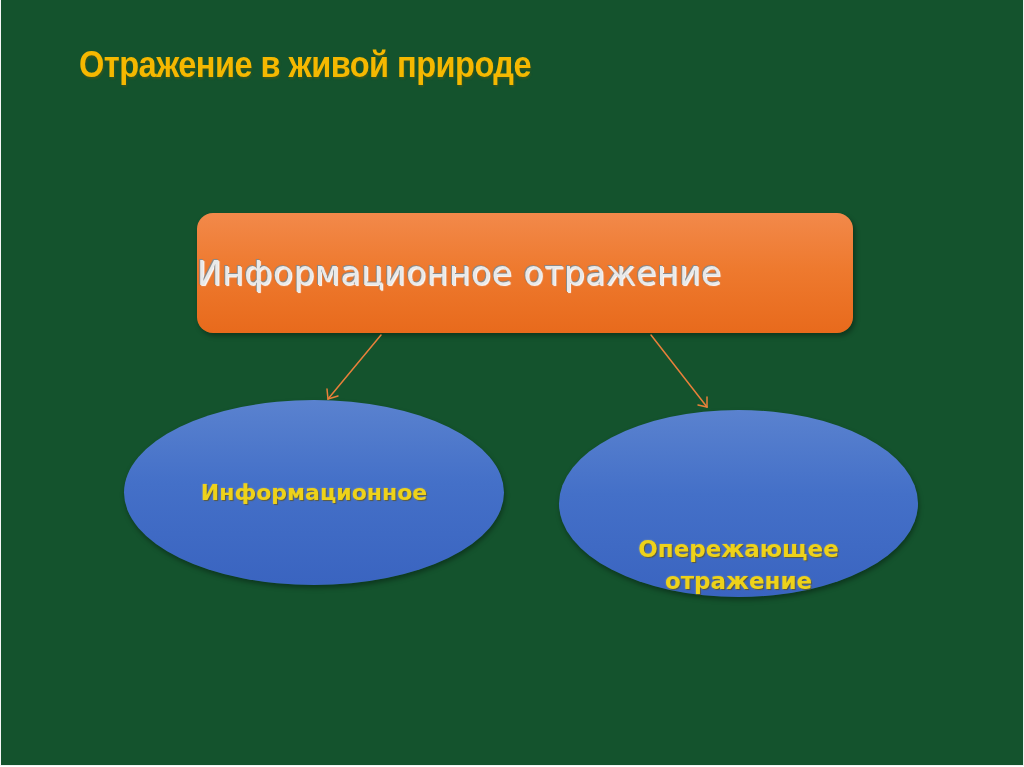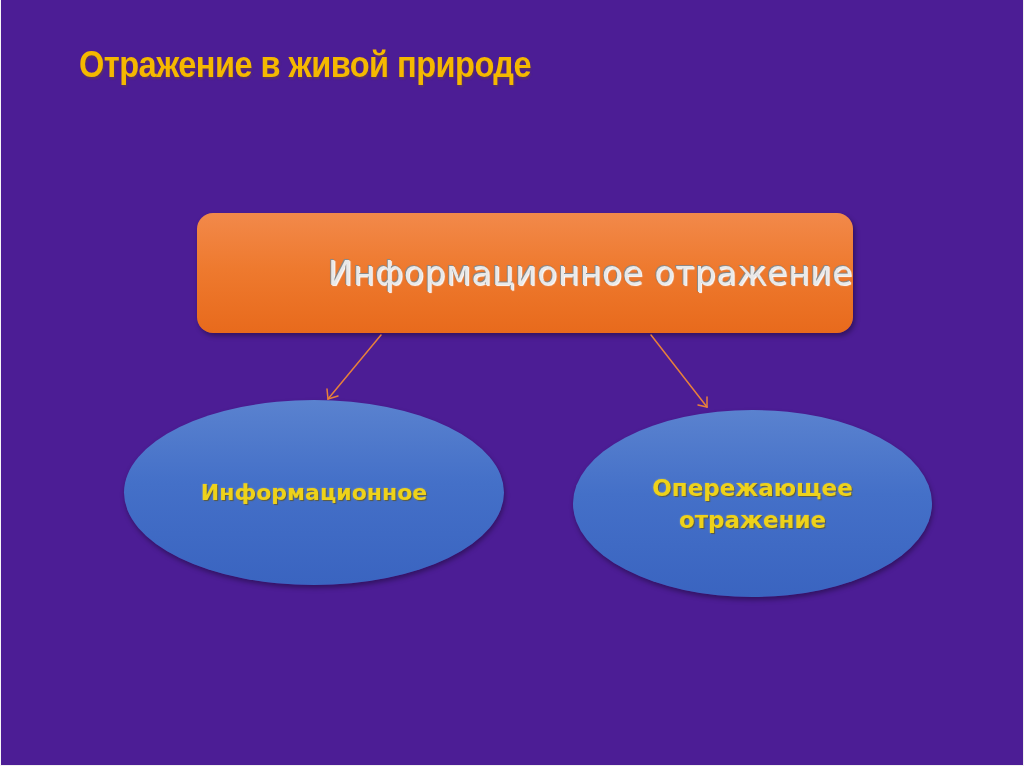--- a/index.html
+++ b/index.html
@@ -4,62 +4,62 @@
   <style>
     html, body { margin: 0; padding: 0; }
     body {
       width: 1024px; height: 767px; overflow: hidden;
       background: #ffffff;
       font-family: "Liberation Sans", "DejaVu Sans", sans-serif;
     }
     .slide {
       position: absolute; left: 0; top: 0;
       width: 1022px; height: 765px;
-      background: #4c1d95;
+      background: #14532d;
       border-right: 1px solid #f0f0f0;
       border-bottom: 1px solid #f0f0f0;
       border-left: 1px solid #f7f7f7;
     }
     .title {
       position: absolute; left: 78px; top: 44px;
       font-size: 37px; font-weight: bold;
       color: #f5b800;
       letter-spacing: -0.6px;
       transform: scaleX(0.88);
       transform-origin: left top;
       text-shadow: 1px 2px 2px rgba(120, 90, 0, 0.35);
       white-space: nowrap;
     }
     .main-box {
       position: absolute; left: 196px; top: 213px;
       width: 656px; height: 120px;
       border-radius: 16px;
       background: linear-gradient(to bottom, #f2894a 0%, #ee7a2f 45%, #e86a1c 100%);
       box-shadow: 2px 3px 5px rgba(0,0,0,0.35);
-      display: flex; align-items: center; justify-content: flex-end;
+      display: flex; align-items: center; justify-content: flex-start;
     }
     .main-box-label {
       font-family: "DejaVu Sans", sans-serif;
       font-size: 33px;
       color: #e9e9e9;
       letter-spacing: 0.5px;
       text-shadow: -1px -1px 0 #8a8a8a, 1px 1px 1px #ffffff, 0 0 2px rgba(0,0,0,0.25);
       white-space: nowrap;
     }
     .arrows { position: absolute; left: 0; top: 0; width: 1024px; height: 767px; pointer-events: none; }
     .oval {
       position: absolute;
       border-radius: 50%;
       background: linear-gradient(to bottom, #5a82cf 0%, #4470c8 45%, #3a64c0 100%);
       box-shadow: 1px 3px 5px rgba(0,0,0,0.35);
       display: flex; align-items: center; justify-content: center;
       text-align: center;
     }
     .oval-left { left: 123px; top: 400px; width: 380px; height: 185px; }
-    .oval-right { left: 572px; top: 410px; width: 359px; height: 187px; }
+    .oval-right { left: 558px; top: 410px; width: 359px; height: 187px; align-items: flex-end; }
     .oval-label {
       font-family: "DejaVu Sans", sans-serif;
       font-weight: bold;
       font-size: 22px;
       line-height: 40px;
       color: #eed21a;
       text-shadow: 1px 1px 1px rgba(90, 70, 0, 0.65), 0 0 2px rgba(255, 240, 120, 0.4);
     }
     .oval-left .oval-label { width: 250px; word-break: break-all; }
     .oval-right .oval-label { width: 240px; line-height: 32px; font-size: 23px; }

